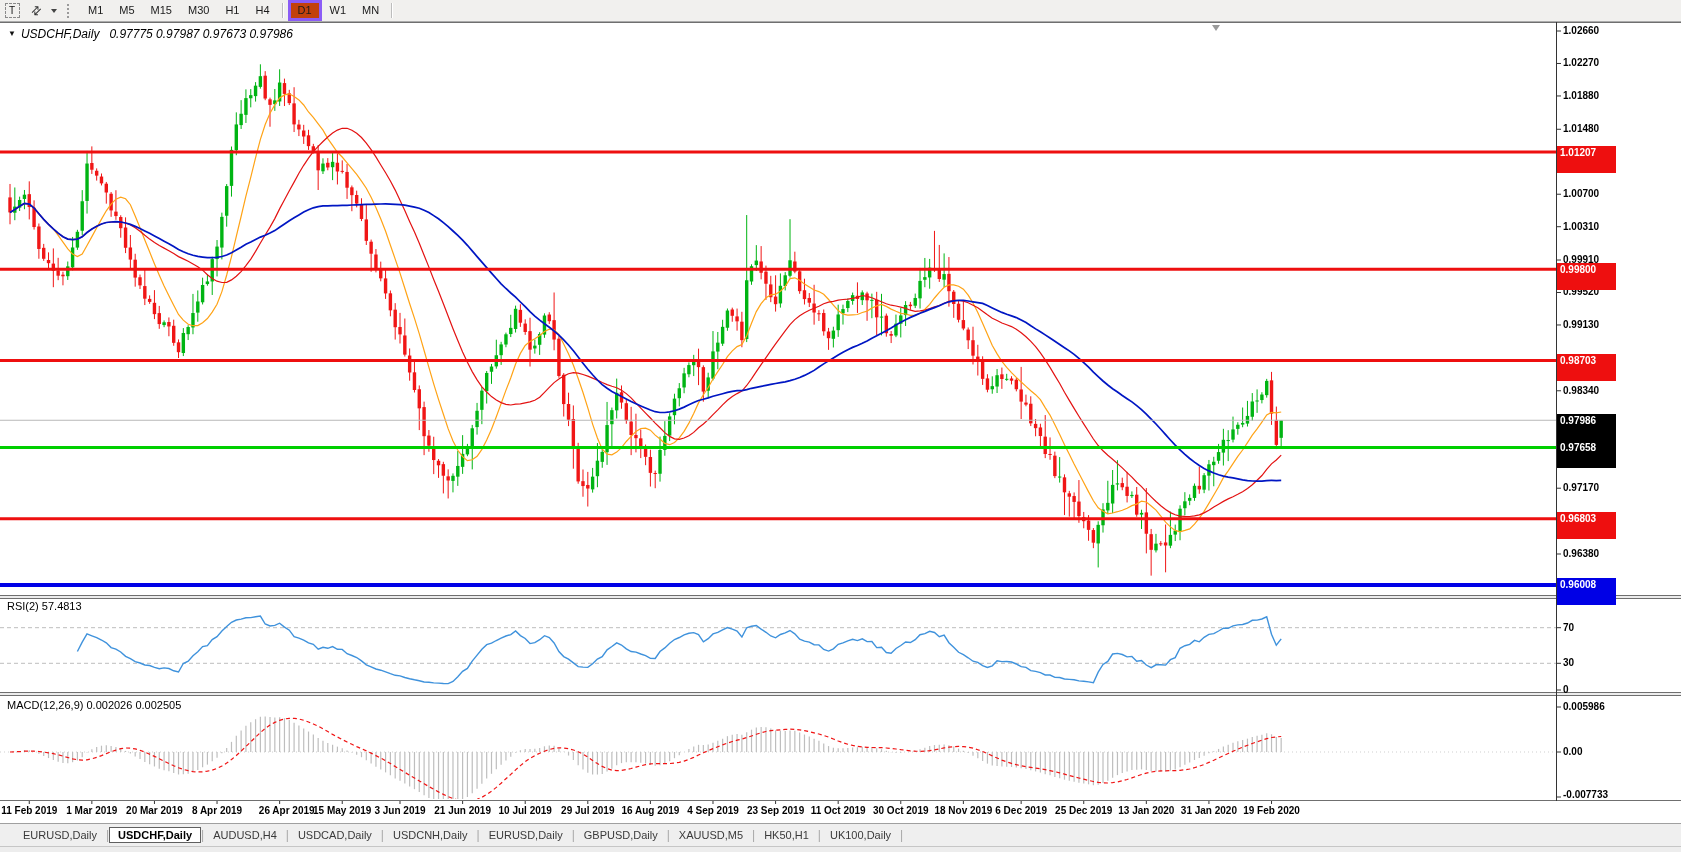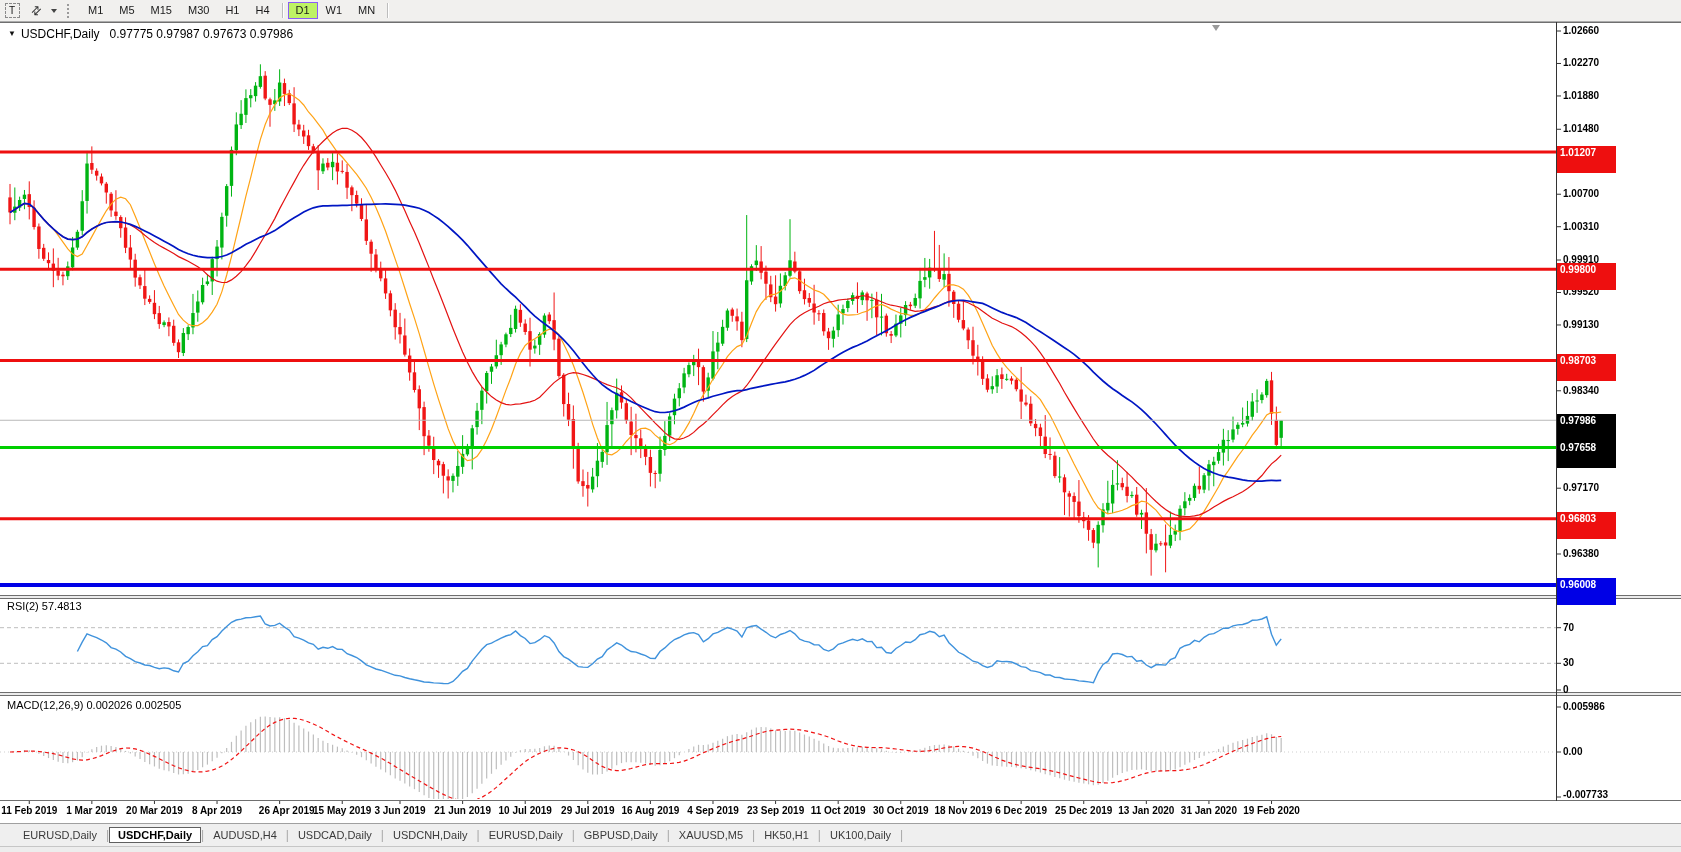--- a/index.html
+++ b/index.html
@@ -12,27 +12,27 @@
            margin:0 1px;border:1px solid transparent;}
   .t-glyph{display:inline-block;width:13px;height:13px;border:1px dashed #8a8a8a;font-size:10px;
            line-height:13px;text-align:center;color:#111;}
   .arrows-glyph{display:inline-block;transform:rotate(45deg);font-size:12px;color:#333;line-height:14px;}
   .caretbtn{width:11px;height:18px;display:flex;align-items:center;justify-content:center;}
   .caret-down{width:0;height:0;border-left:3.5px solid transparent;border-right:3.5px solid transparent;
               border-top:4px solid #444;}
   .grip{width:5px;height:14px;border-left:2px dotted #9a9a9a;margin:0 6px 0 8px;}
   .vsep{width:1px;height:15px;background:#BDBDBD;border-right:1px solid #fff;margin:0 4px;}
   .tfbtn{padding:1px 7px 2px 7px;font-size:11px;color:#1a1a1a;border:1px solid transparent;cursor:default;}
-  .tfbtn.active{background:#bef264;border:1px solid #8b5cf6;}
+  .tfbtn.active{background:#c2410c;border:3px solid #8b5cf6;}
   
   .panel-bg{position:absolute;left:0;background:#fff;width:1681px;}
   .hline{position:absolute;left:0;width:1681px;background:#6F6F6F;height:1px;z-index:8;}
   .hgap{position:absolute;left:0;width:1681px;background:#ECECEC;z-index:8;}
   .vaxis{position:absolute;top:22px;height:779px;width:1px;background:#333;z-index:9;}
-  .chart-title{position:absolute;left:8px;top:27px;font-size:12px;color:#000;z-index:12;}
+  .chart-title{position:absolute;left:8px;top:27px;font-size:12px;color:#000;z-index:12;font-style:italic;}
   .chart-title .tri{display:inline-block;font-size:8px;vertical-align:2px;margin-right:5px;color:#111;}
   .chart-title .ohlc{margin-left:10px;}
   .ind-label{position:absolute;left:7px;font-size:11px;color:#000;z-index:12;}
   .axis-label{position:absolute;left:1563px;font-size:10px;font-weight:bold;color:#000;z-index:10;white-space:nowrap;}
   .badge{position:absolute;left:1557px;width:56px;height:27px;font-size:10px;font-weight:bold;color:#fff;
          line-height:13px;padding-left:3px;z-index:11;}
   .date-label{position:absolute;width:70px;text-align:center;top:805px;font-size:10px;font-weight:bold;
               color:#000;z-index:10;white-space:nowrap;}
   .shift-marker{position:absolute;width:0;height:0;border-left:4px solid transparent;
                 border-right:4px solid transparent;border-top:6px solid #9a9a9a;z-index:12;}

